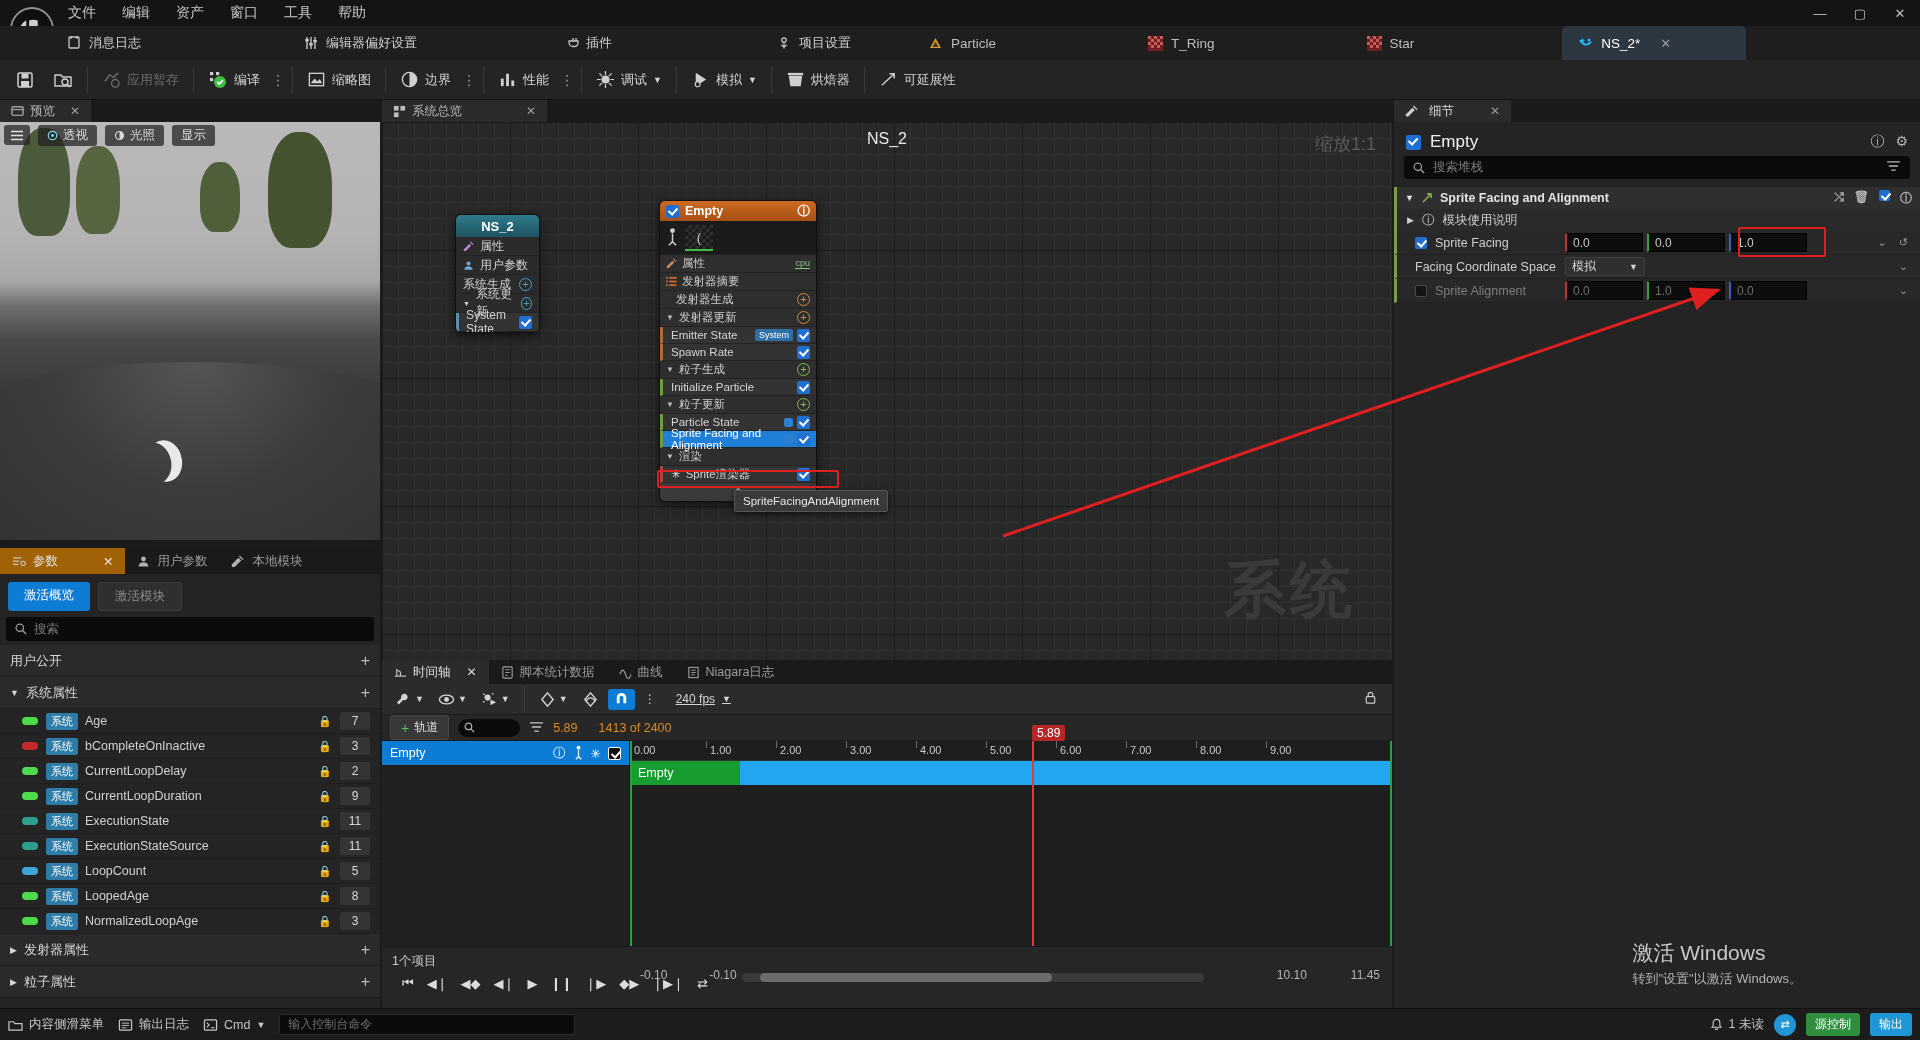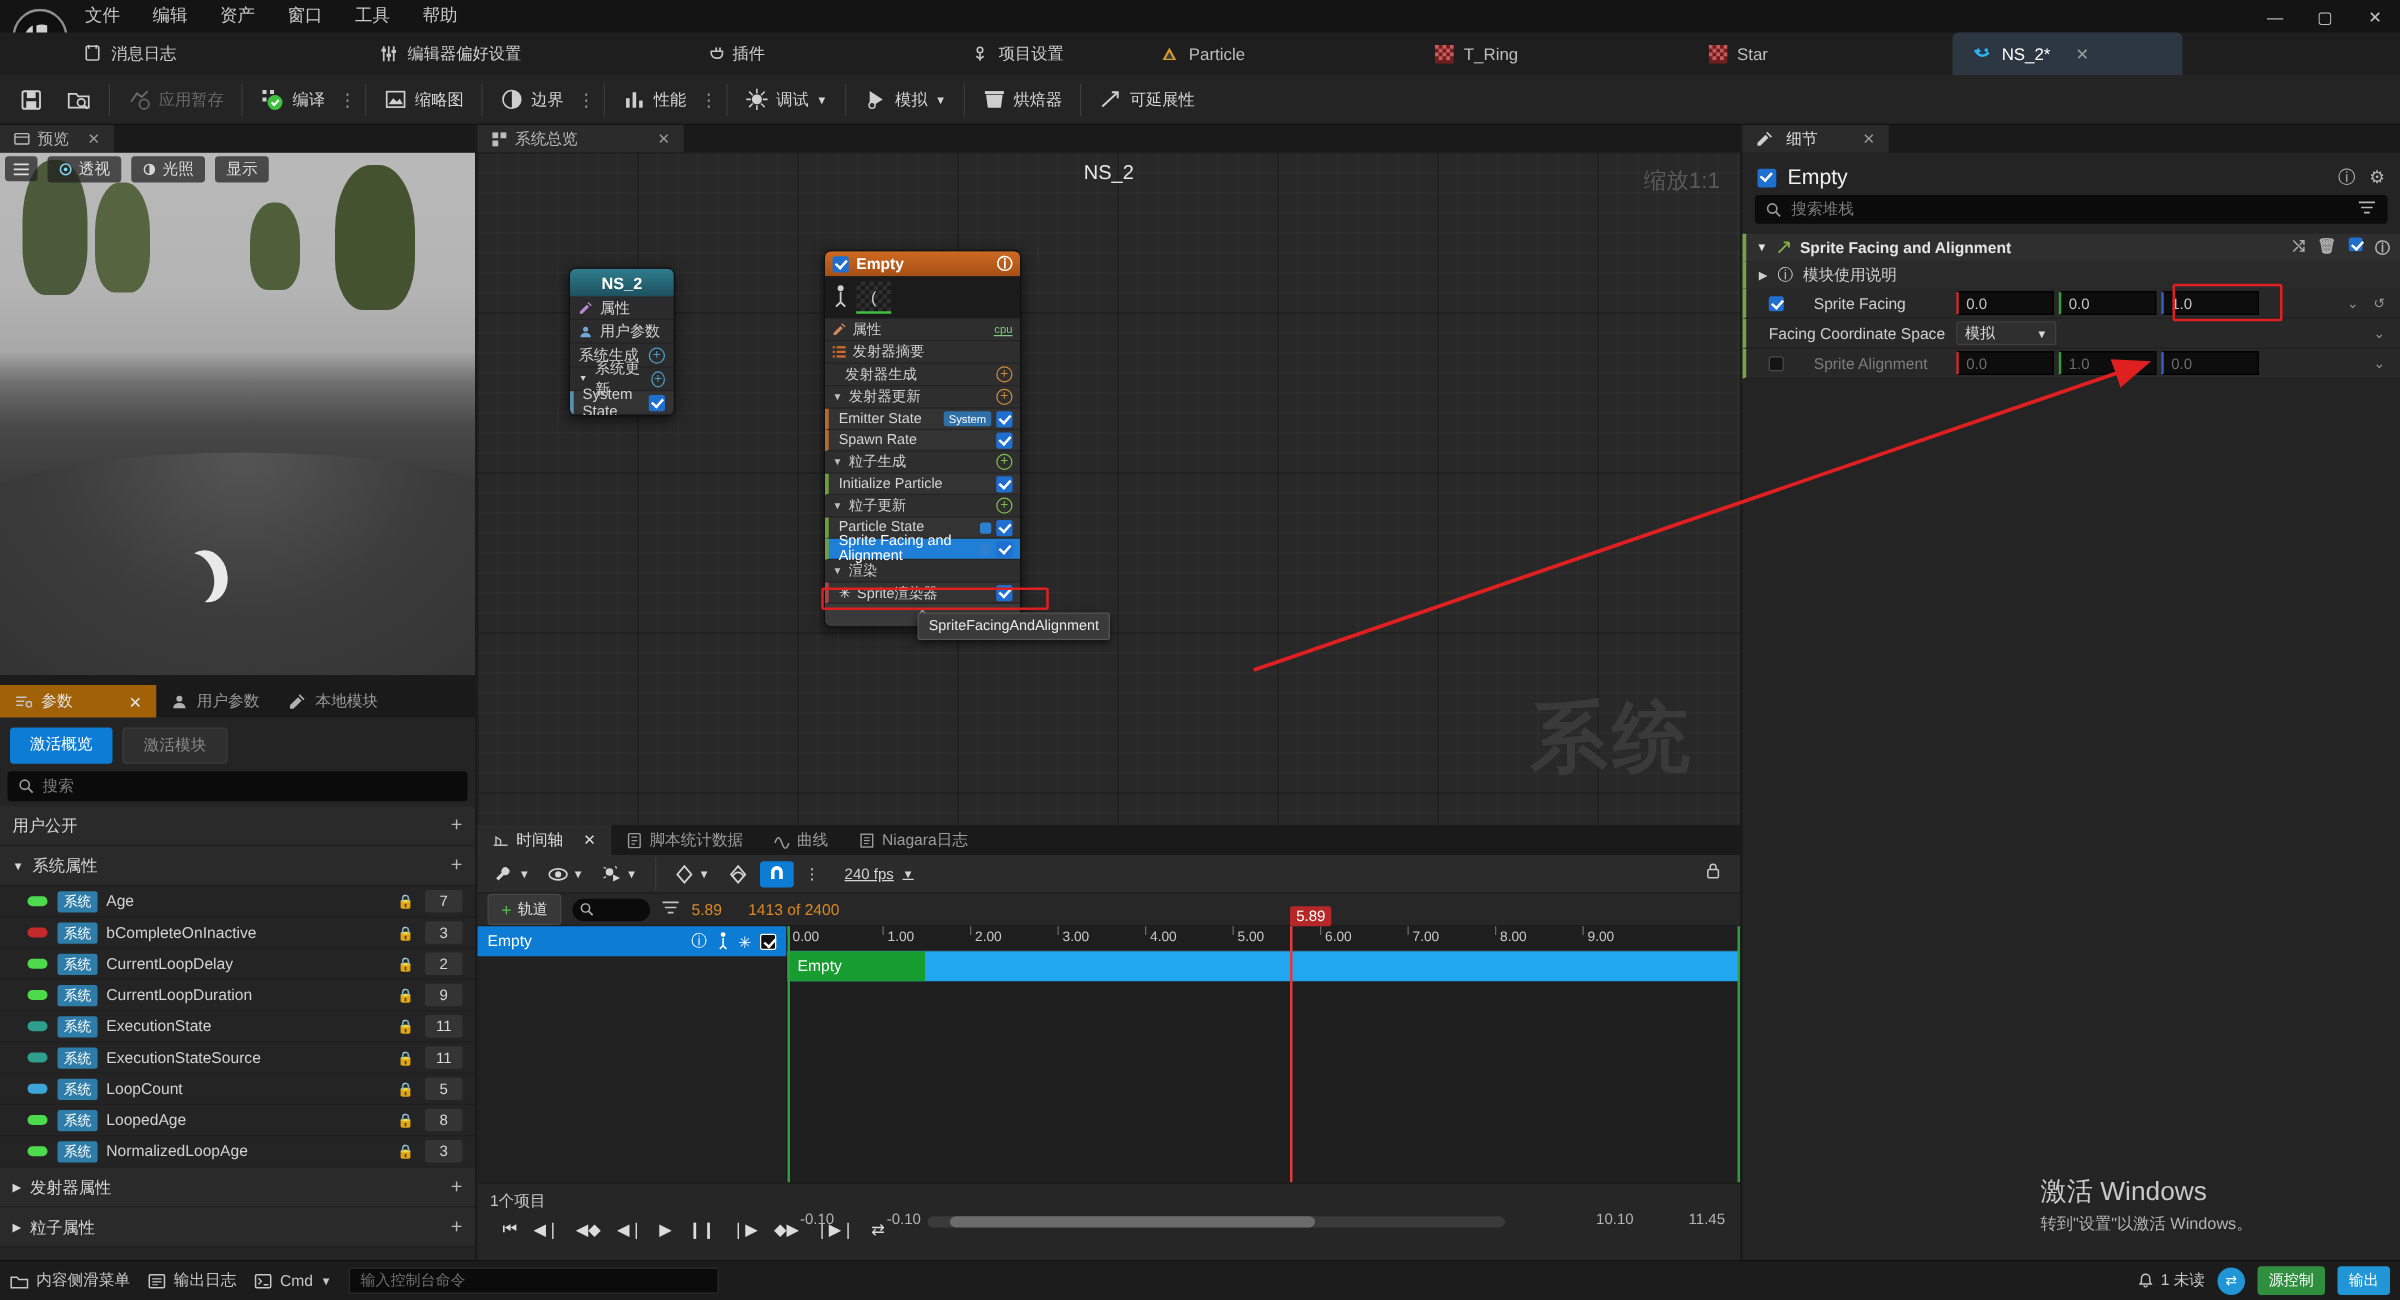--- a/index.html
+++ b/index.html
@@ -257,21 +257,21 @@
   .dt-search .filter { margin-left:auto; color:#b5b5b5; }
   .dt-modhdr { height:22px; background:#2f2f2f; display:flex; align-items:center; gap:7px;
                padding:0 8px; font-size:12.5px; color:#e4e4e4; font-weight:bold;
                border-left:3px solid #7a9e4a; }
   .dt-modhdr .right { margin-left:auto; display:flex; gap:10px; color:#b0b0b0; font-size:12px; }
   .dt-usage { height:22px; display:flex; align-items:center; gap:8px; padding:0 10px;
               font-size:12.5px; color:#cfcfcf; background:#2a2a2a; border-left:3px solid #7a9e4a; }
   .dt-prow { height:24px; display:flex; align-items:center; padding:0 6px 0 18px;
              font-size:12.5px; border-left:3px solid #7a9e4a; background:#282828;
              border-bottom:1px solid #202020; }
-  .dt-prow .lbl { color:#cfcfcf; width:150px; flex:none; display:flex; align-items:center; gap:24px; }
+  .dt-prow .lbl { color:#cfcfcf; width:150px; flex:none; display:flex; align-items:center; gap:8px; }
   .dt-prow .lbl.dim { color:#7d7d7d; }
   .numfield { width:78px; height:19px; background:#0d0d0d; border:1px solid #000;
               border-left:2px solid #c03030; color:#c8c8c8; font-size:12px;
               display:flex; align-items:center; padding-left:6px; margin-right:4px; }
   .numfield.g { border-left-color:#3c9c3c; }
   .numfield.b { border-left-color:#3a5fc0; }
   .numfield.dim { color:#6e6e6e; }
   .selbox { width:80px; height:19px; background:#2f2f2f; border:1px solid #3f3f3f;
             color:#d6d6d6; font-size:12px; display:flex; align-items:center;
             padding:0 6px; border-radius:2px; }

